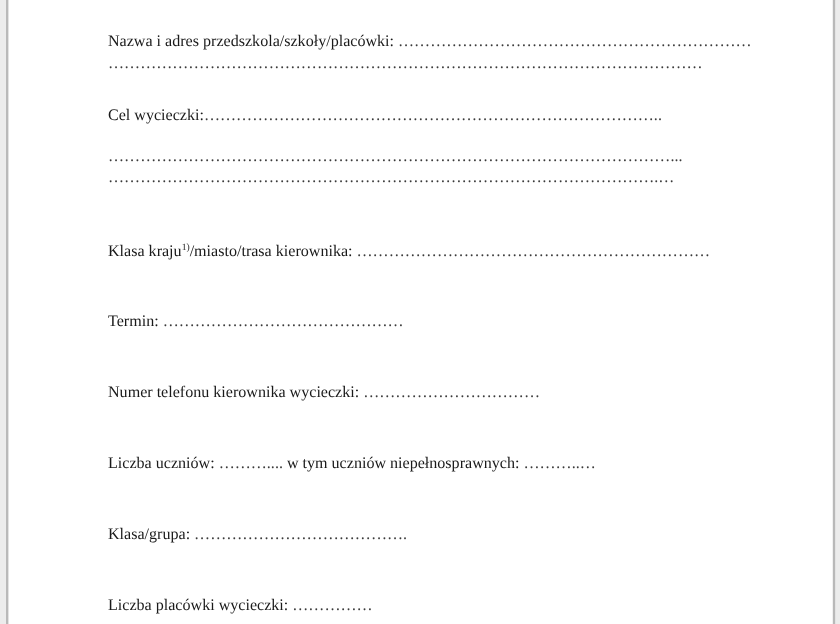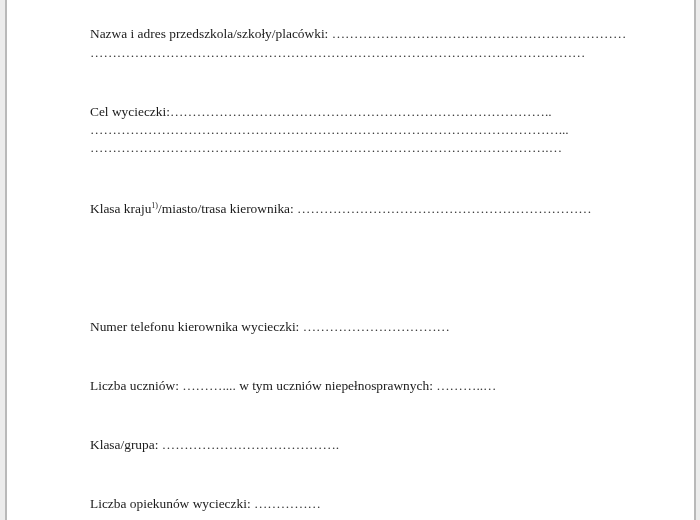--- a/index.html
+++ b/index.html
@@ -51,45 +51,48 @@
 <div class="viewport">
   <div class="page">
 
     <div class="line" style="top:26px;">
       <span>Nazwa i adres przedszkola/szkoły/placówki:</span><span class="dots"> …………………………………………………………</span>
     </div>
     <div class="line" style="top:45px;">
       <span class="dots">…………………………………………………………………………………………………</span>
     </div>
 
-    <div class="line" style="top:104px;text-align:center;">
+    <div class="line" style="top:88px;text-align:center;">
       <span>Cel wycieczki:</span><span class="dots">…………………………………………………………………………..</span>
     </div>
     <div class="line" style="top:122px;">
       <span class="dots">……………………………………………………………………………………………...</span>
     </div>
     <div class="line" style="top:140px;">
       <span class="dots">………………………………………………………………………………………….…</span>
     </div>
 
     <div class="line" style="top:201px;">
       <span>Klasa kraju</span><sup>1)</sup><span>/miasto/trasa kierownika:</span><span class="dots"> …………………………………………………………</span>
     </div>
 
+    <div class="line" style="top:260px;">
+      <span>Termin:</span><span class="dots"> ………………………………………</span>
+    </div>
 
     <div class="line" style="top:378px;">
       <span>Liczba uczniów:</span><span class="dots"> ……….... </span><span>w tym uczniów niepełnosprawnych:</span><span class="dots"> ………..…</span>
     </div>
 
     <div class="line" style="top:319px;">
       <span>Numer telefonu kierownika wycieczki:</span><span class="dots"> ……………………………</span>
     </div>
 
     <div class="line" style="top:437px;">
       <span>Klasa/grupa:</span><span class="dots"> ………………………………….</span>
     </div>
 
     <div class="line" style="top:496px;">
-      <span>Liczba opiekunów wycieczki:</span><span class="dots"> ……………</span>
+      <span>Liczba placówki wycieczki:</span><span class="dots"> ……………</span>
     </div>
 
   </div>
 </div>
 
 </body></html>

